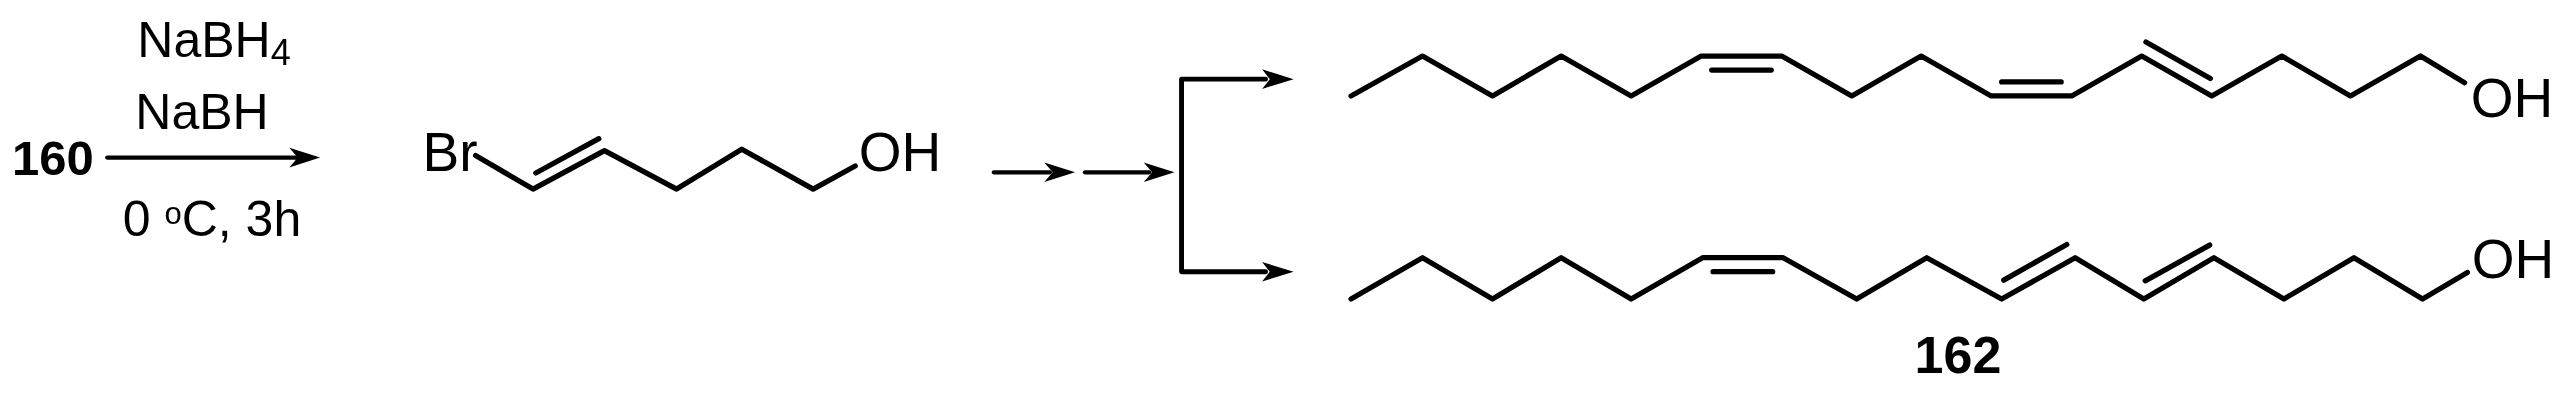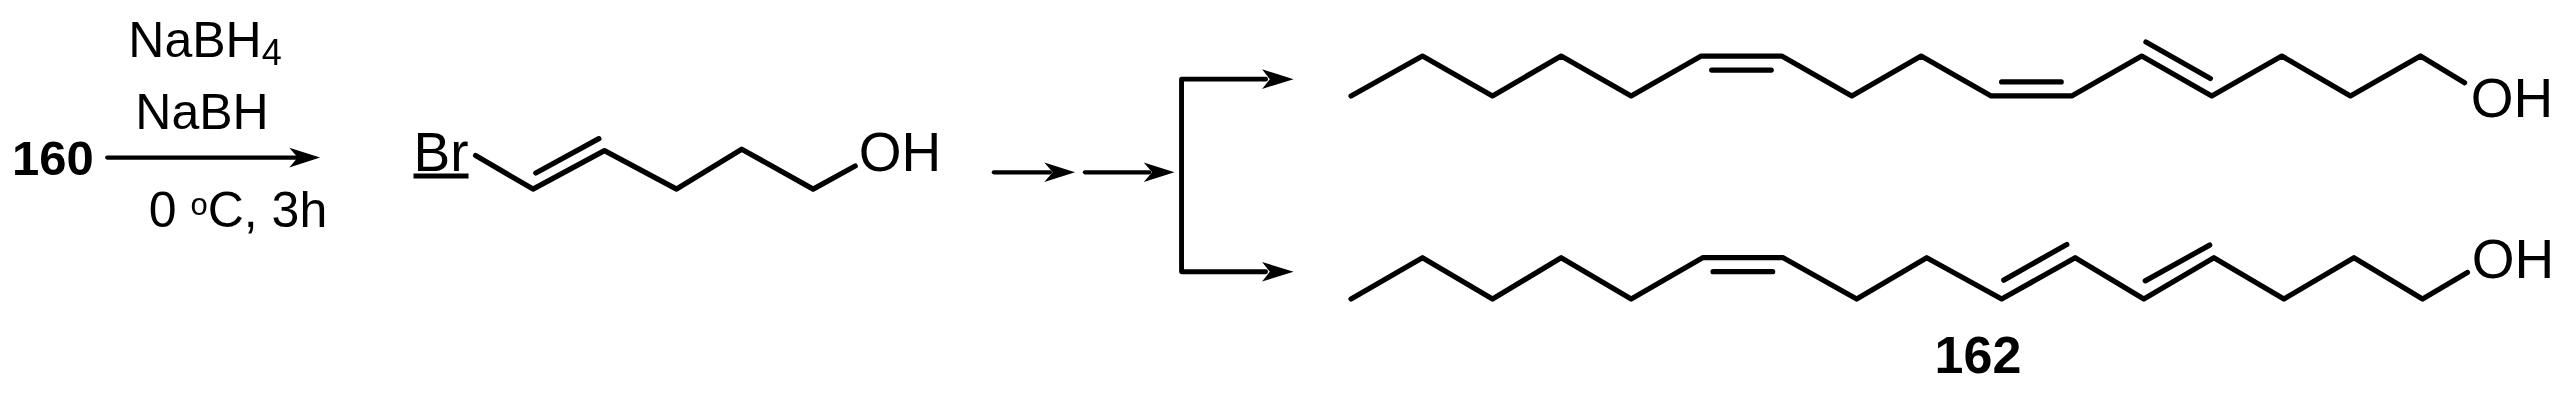--- a/index.html
+++ b/index.html
@@ -20,29 +20,29 @@
     color:#000;
   }
   .atom{font-size:55px;}
   .reagent{font-size:50px;}
   .compound-num{font-weight:bold;}
   .txt sub{font-size:72%;vertical-align:-22%;}
   .txt sup{font-size:62%;vertical-align:38%;}
 
   
   #lbl-160     {left:53px;  top:158px; font-size:49px;}
-  #lbl-nabh4   {left:205px; top:43px;}
+  #lbl-nabh4   {left:214px; top:43px;}
   #lbl-meoh    {left:202px; top:112px;}
-  #lbl-temp    {left:212px; top:210px;margin-left:26px;}
-  #lbl-br      {left:441px; top:152px;text-decoration:underline;}
+  #lbl-temp    {left:212px; top:219px;}
+  #lbl-br      {left:450px; top:152px;}
   #lbl-oh-int  {left:900px;top:152px;}
   #lbl-oh-161  {left:2512px;top:98px;}
   #lbl-161     {left:1953px;top:162px; font-size:52px;}
   #lbl-oh-162  {left:2513px;top:259px;}
-  #lbl-162     {left:1958px;top:355px; font-size:52px;margin-left:20px;}
+  #lbl-162     {left:1958px;top:355px; font-size:52px;}
 </style>
 </head>
 <body>
 
 <div id="canvas">
 
   <svg id="drawing" width="2576" height="395" viewBox="0 0 3676 564" xmlns="http://www.w3.org/2000/svg">
 
     <g stroke="#000" stroke-width="6" fill="#000" stroke-linecap="round">
       <line x1="152" y1="225" x2="424" y2="225"></line>

